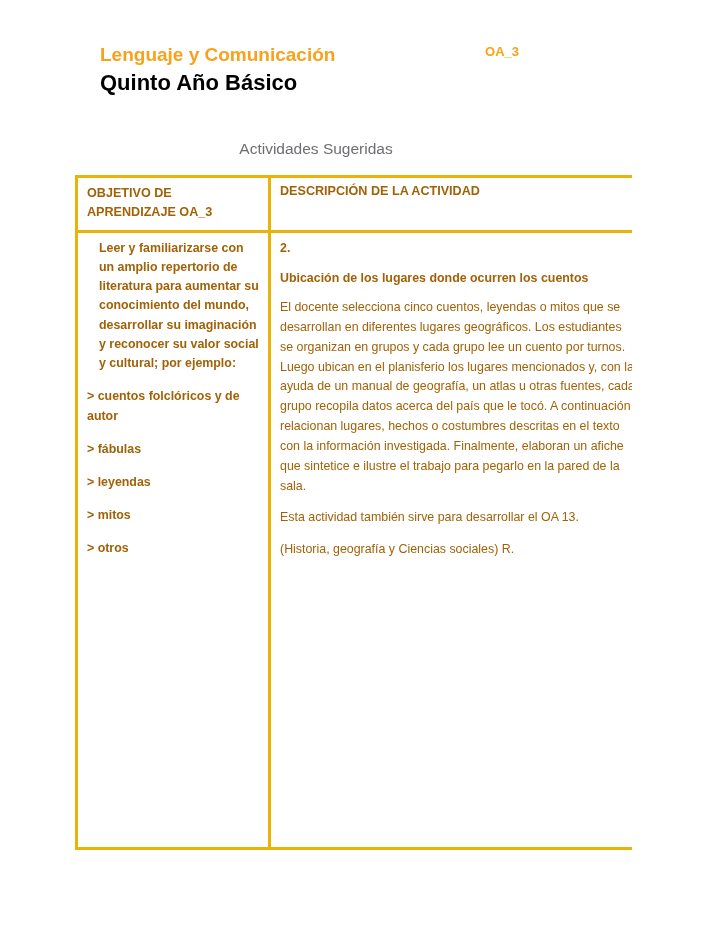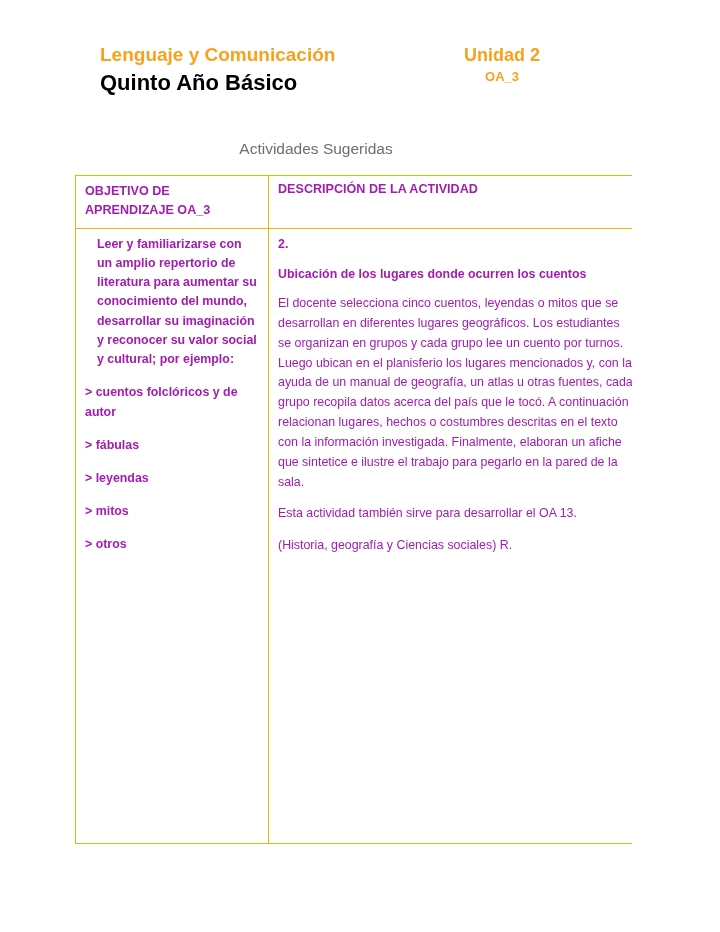--- a/index.html
+++ b/index.html
@@ -70,25 +70,25 @@
   
   .activity-table {
     position: absolute;
     top: 175px;
     left: 75px;
     width: 570px;
     border-collapse: collapse;
     table-layout: fixed;
   }
   .activity-table td, .activity-table th {
-    border: 1px solid #eab308;
+    border: 3px solid #eab308;
     vertical-align: top;
     padding: 6px 9px 8px 9px;
     font-size: 12.4px;
-    color: #a21caf;
+    color: #a16207;
   }
   .col-objective { width: 193px; }
   .col-activity  { width: 377px; }
   th.obj-header {
     text-align: left;
     font-weight: bold;
     font-size: 12.6px;
     line-height: 1.5;
     height: 34px;
   }
@@ -131,21 +131,20 @@
 <body>
 
 <div class="page">
 
   <div class="doc-header">
     <div class="header-left">
       <div class="subject">Lenguaje y Comunicación</div>
       <div class="grade">Quinto Año Básico</div>
     </div>
     <div class="header-right">
-      <div class="unit">Unidad 2</div>
       <div class="oa">OA_3</div>
     </div>
   </div>
 
   <h1 class="doc-title">Actividades Sugeridas</h1>
 
   <table class="activity-table">
     <colgroup>
       <col class="col-objective">
       <col class="col-activity">

